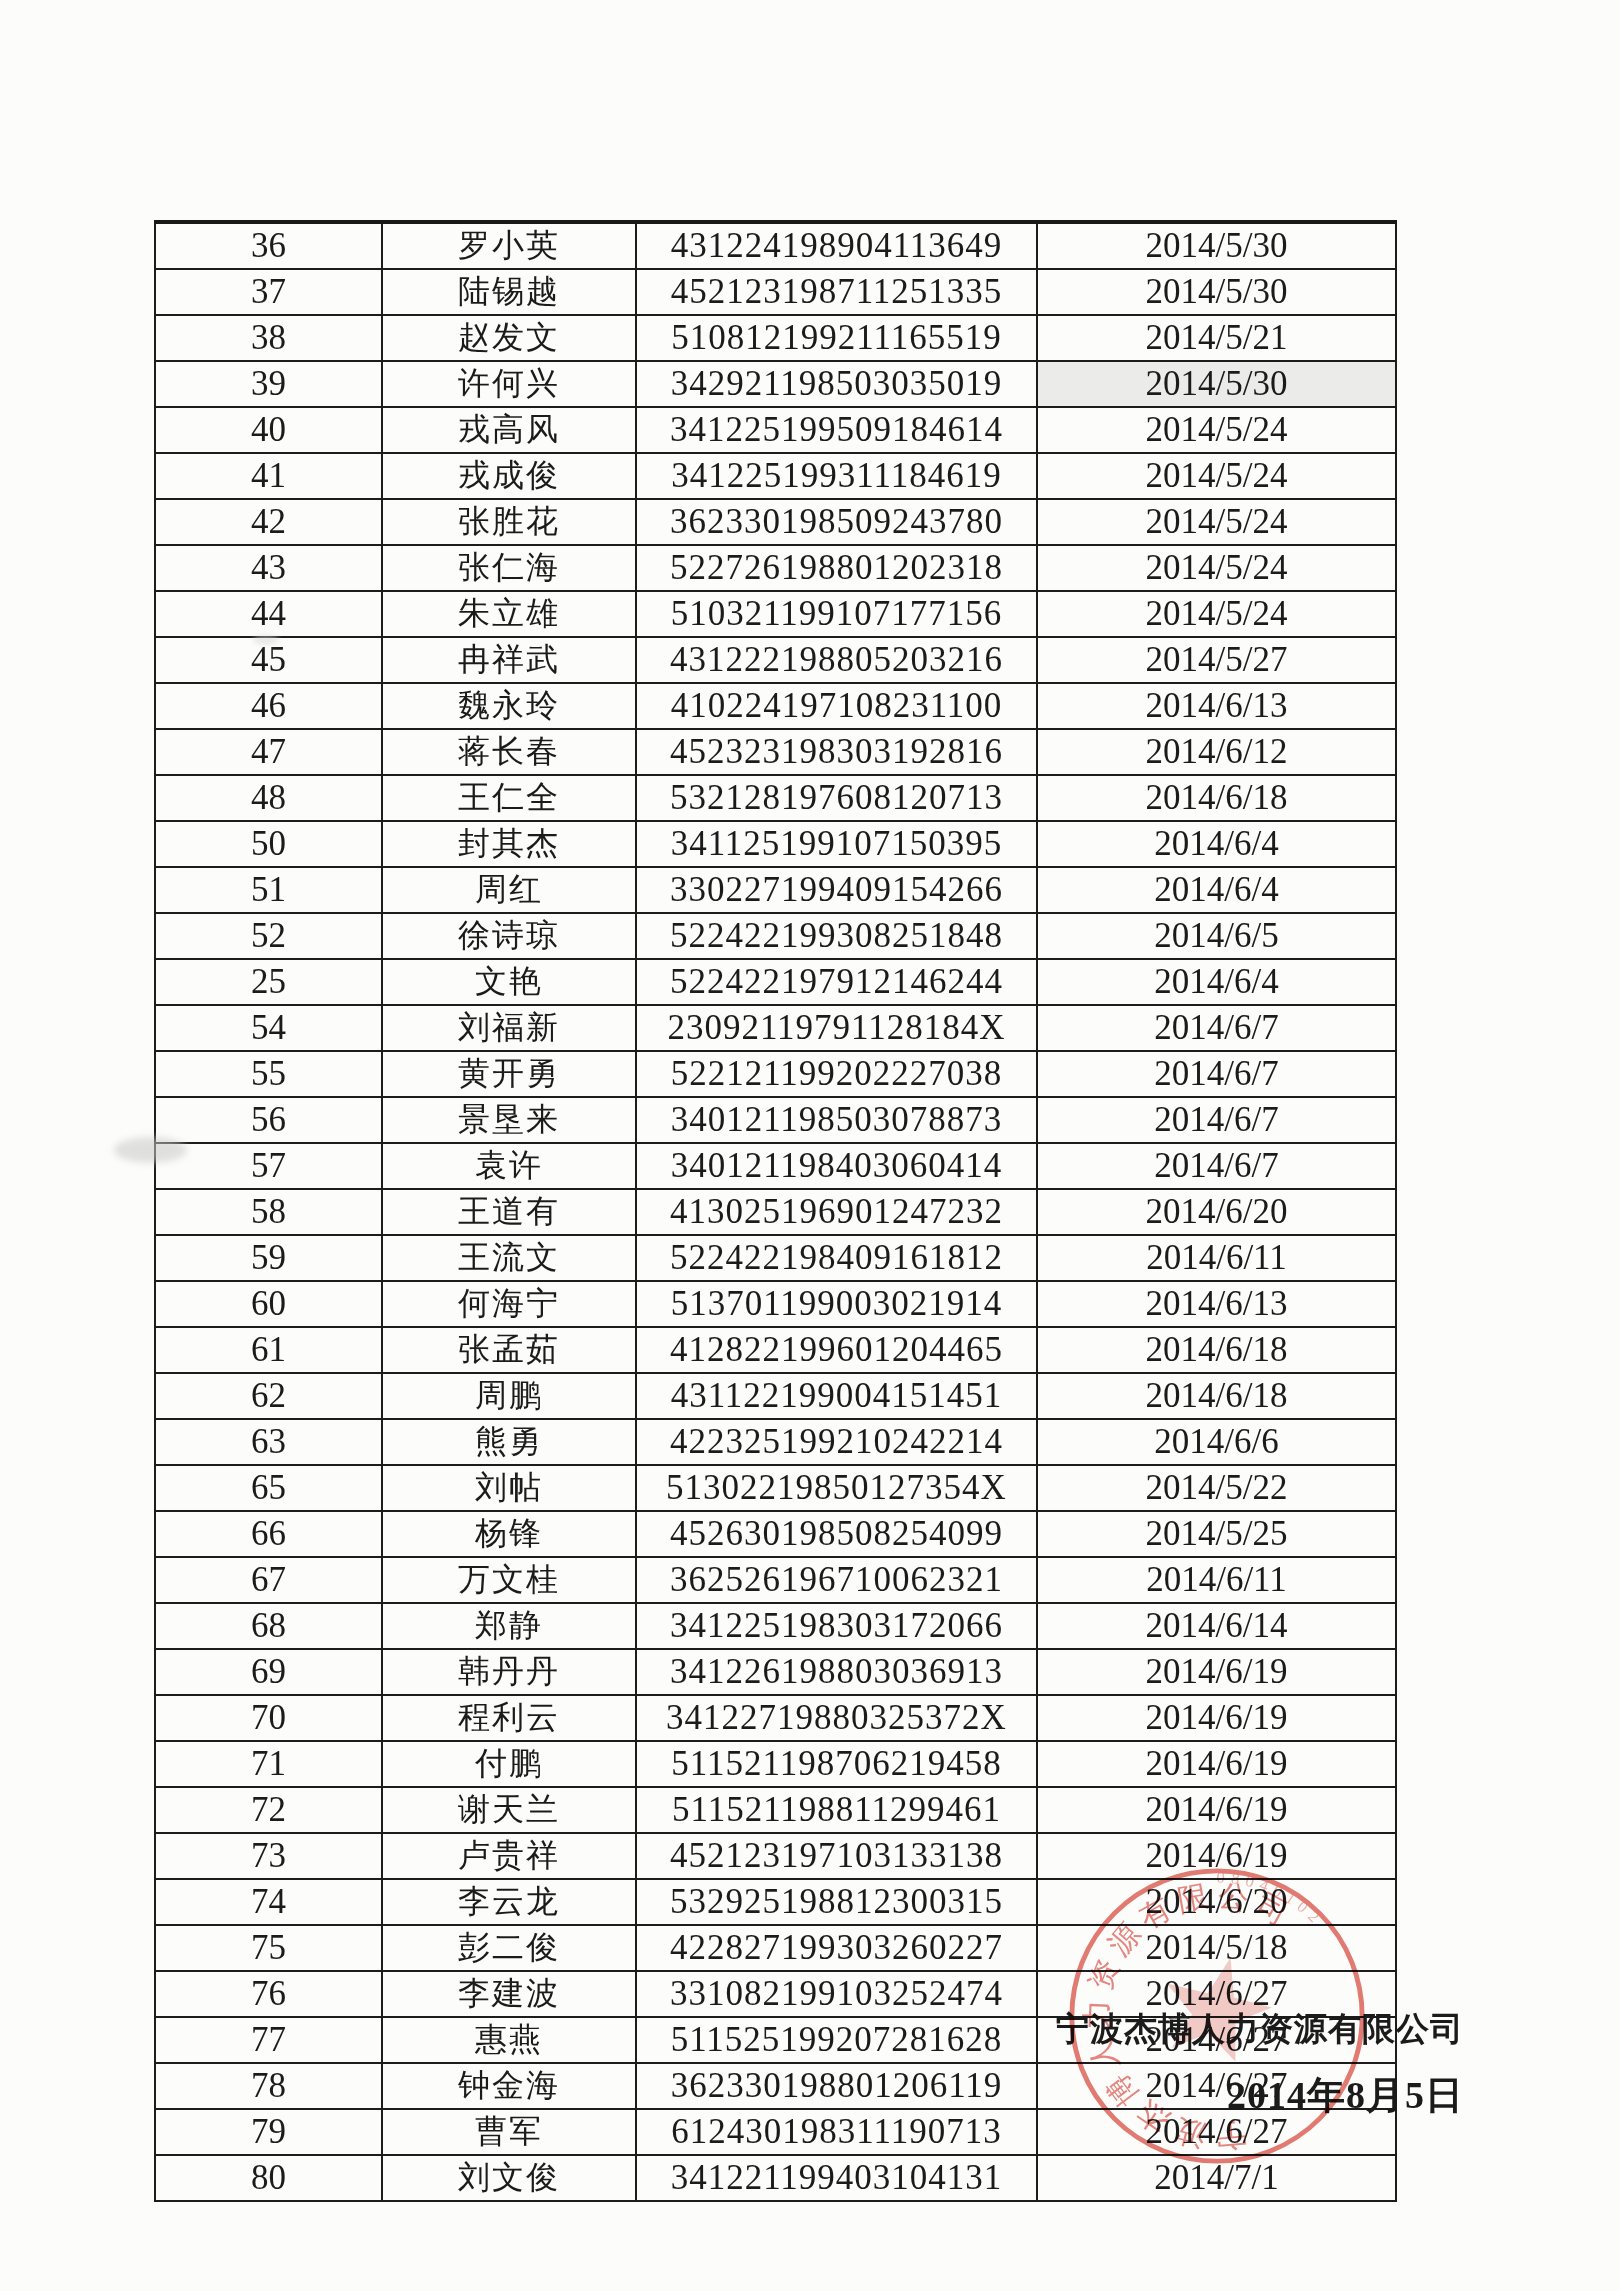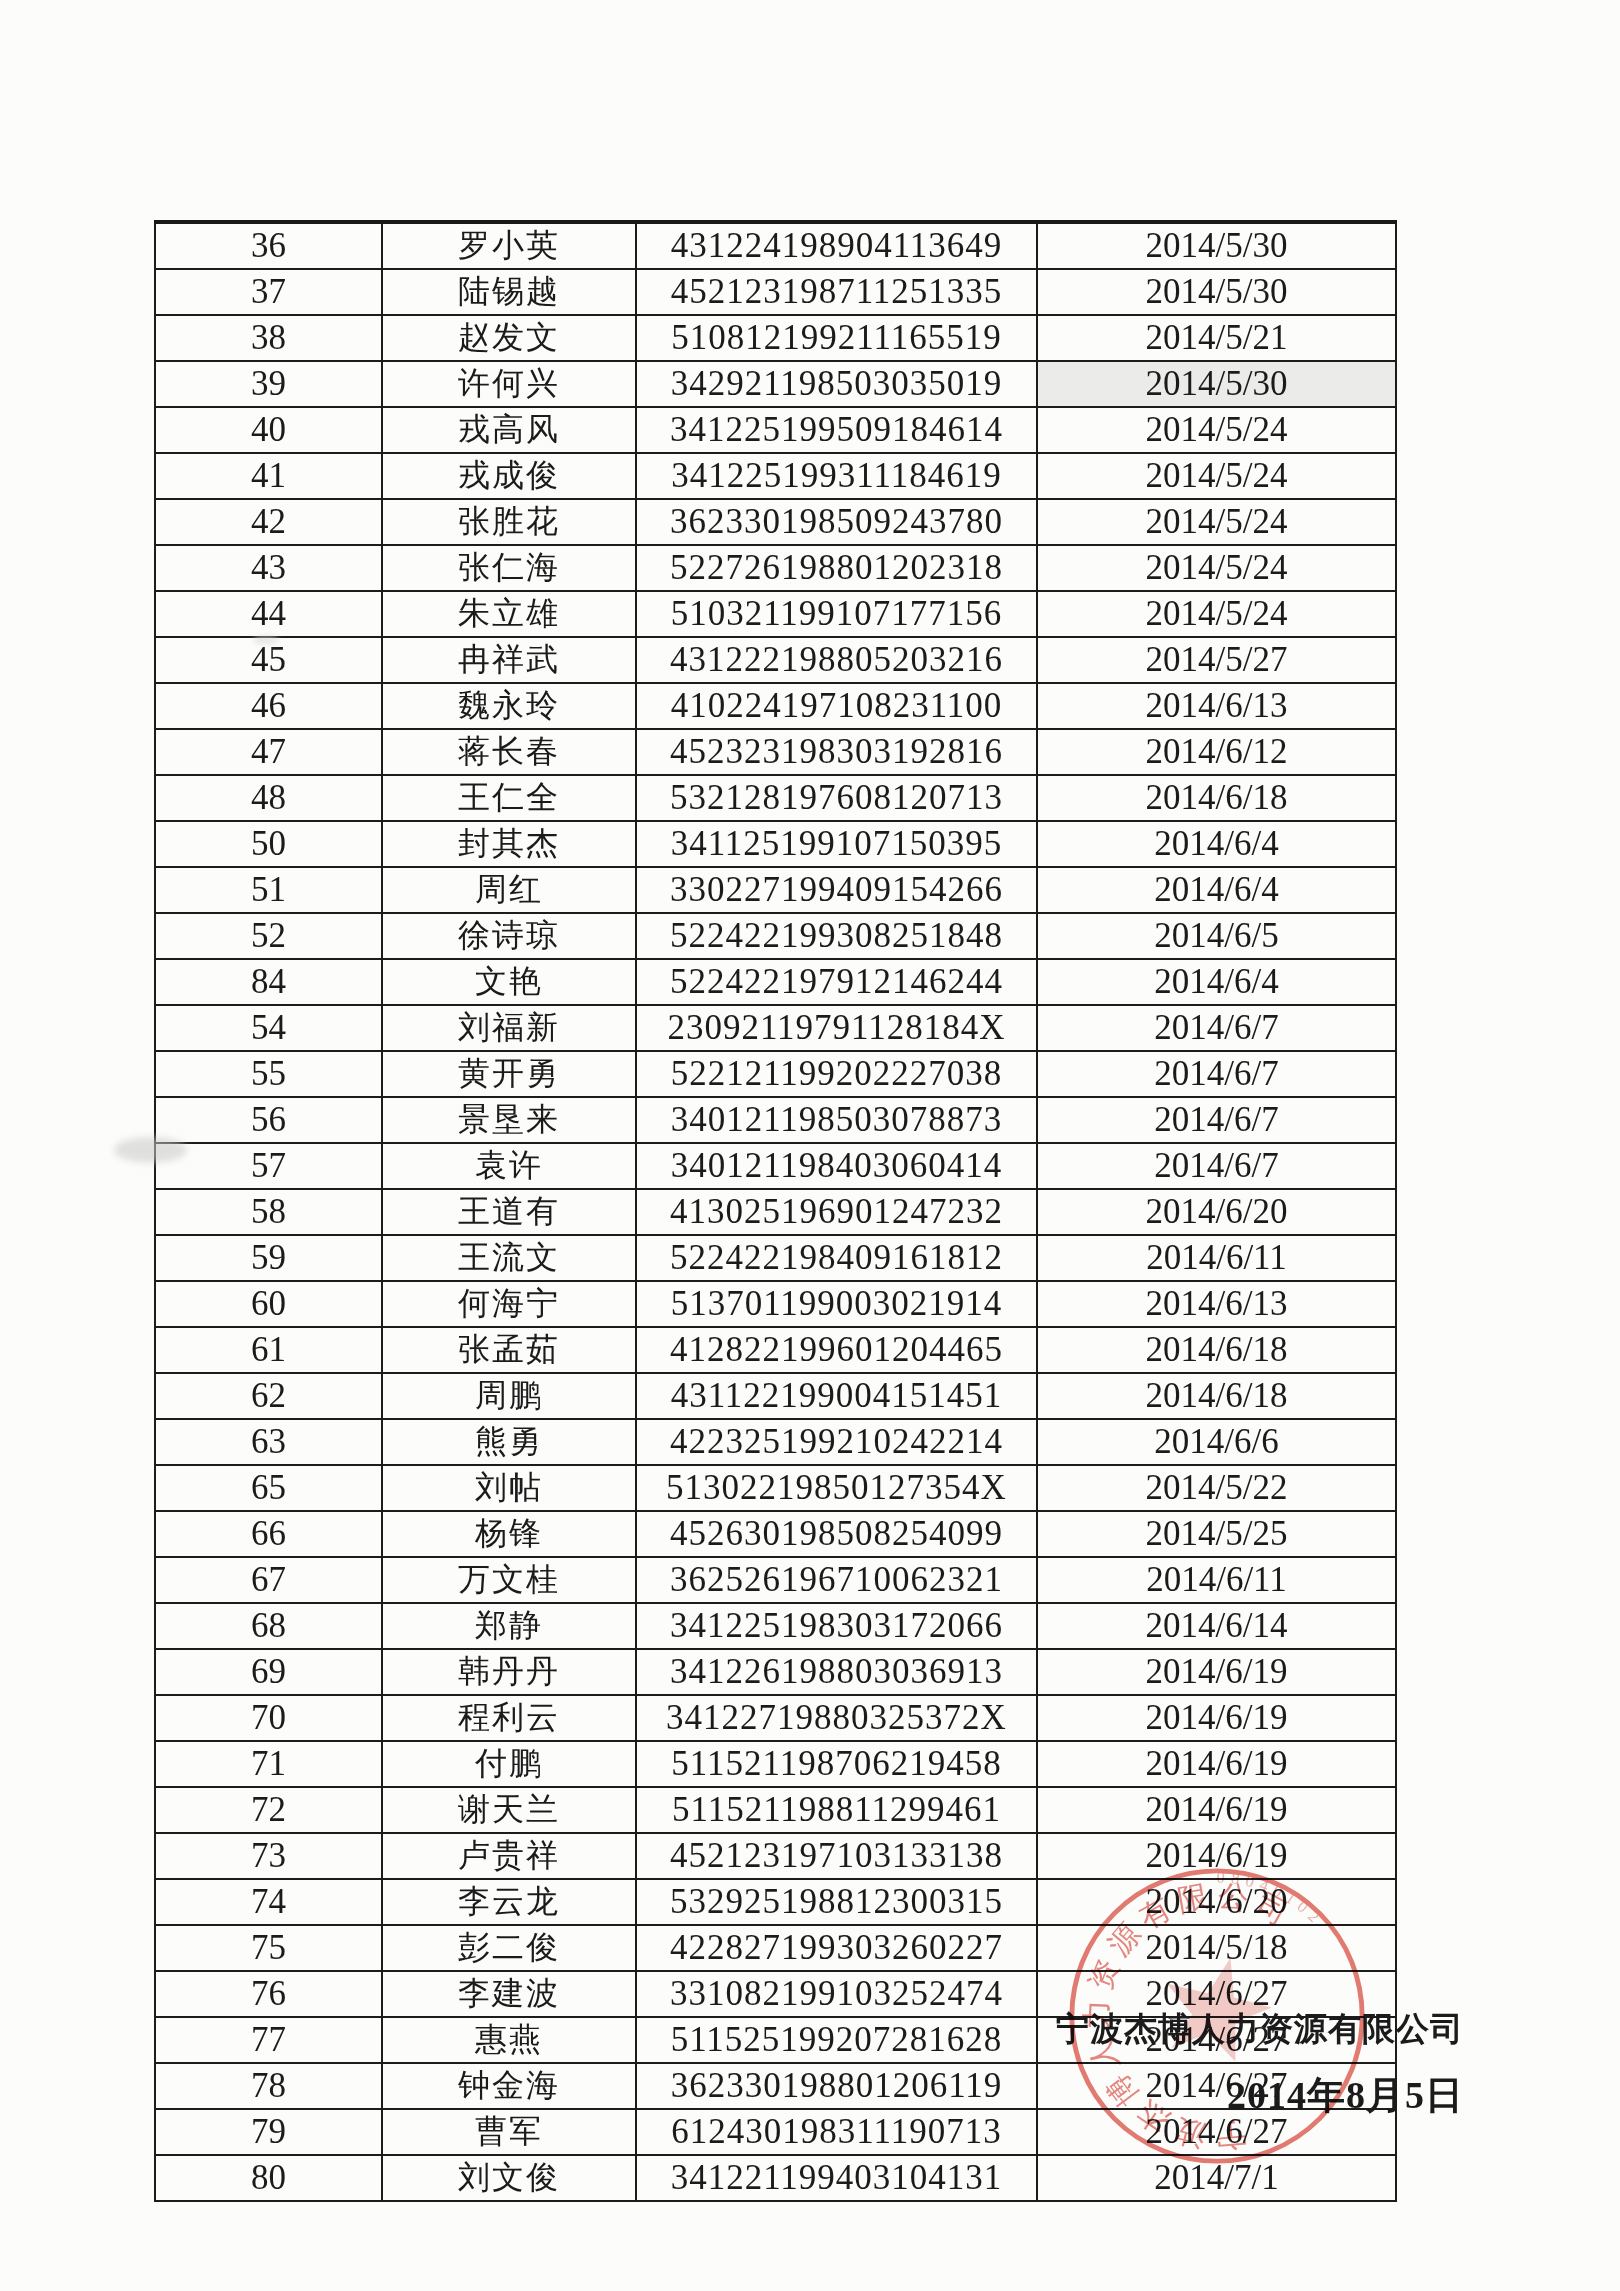--- a/index.html
+++ b/index.html
@@ -158,21 +158,21 @@
     </tr>
 
     <tr>
       <td class="c-no">52</td>
       <td class="c-name">徐诗琼</td>
       <td class="c-id">522422199308251848</td>
       <td class="c-date">2014/6/5</td>
     </tr>
 
     <tr>
-      <td class="c-no">84</td>
+      <td class="c-no">25</td>
       <td class="c-name">文艳</td>
       <td class="c-id">522422197912146244</td>
       <td class="c-date">2014/6/4</td>
     </tr>
 
     <tr>
       <td class="c-no">54</td>
       <td class="c-name">刘福新</td>
       <td class="c-id">23092119791128184X</td>
       <td class="c-date">2014/6/7</td>

